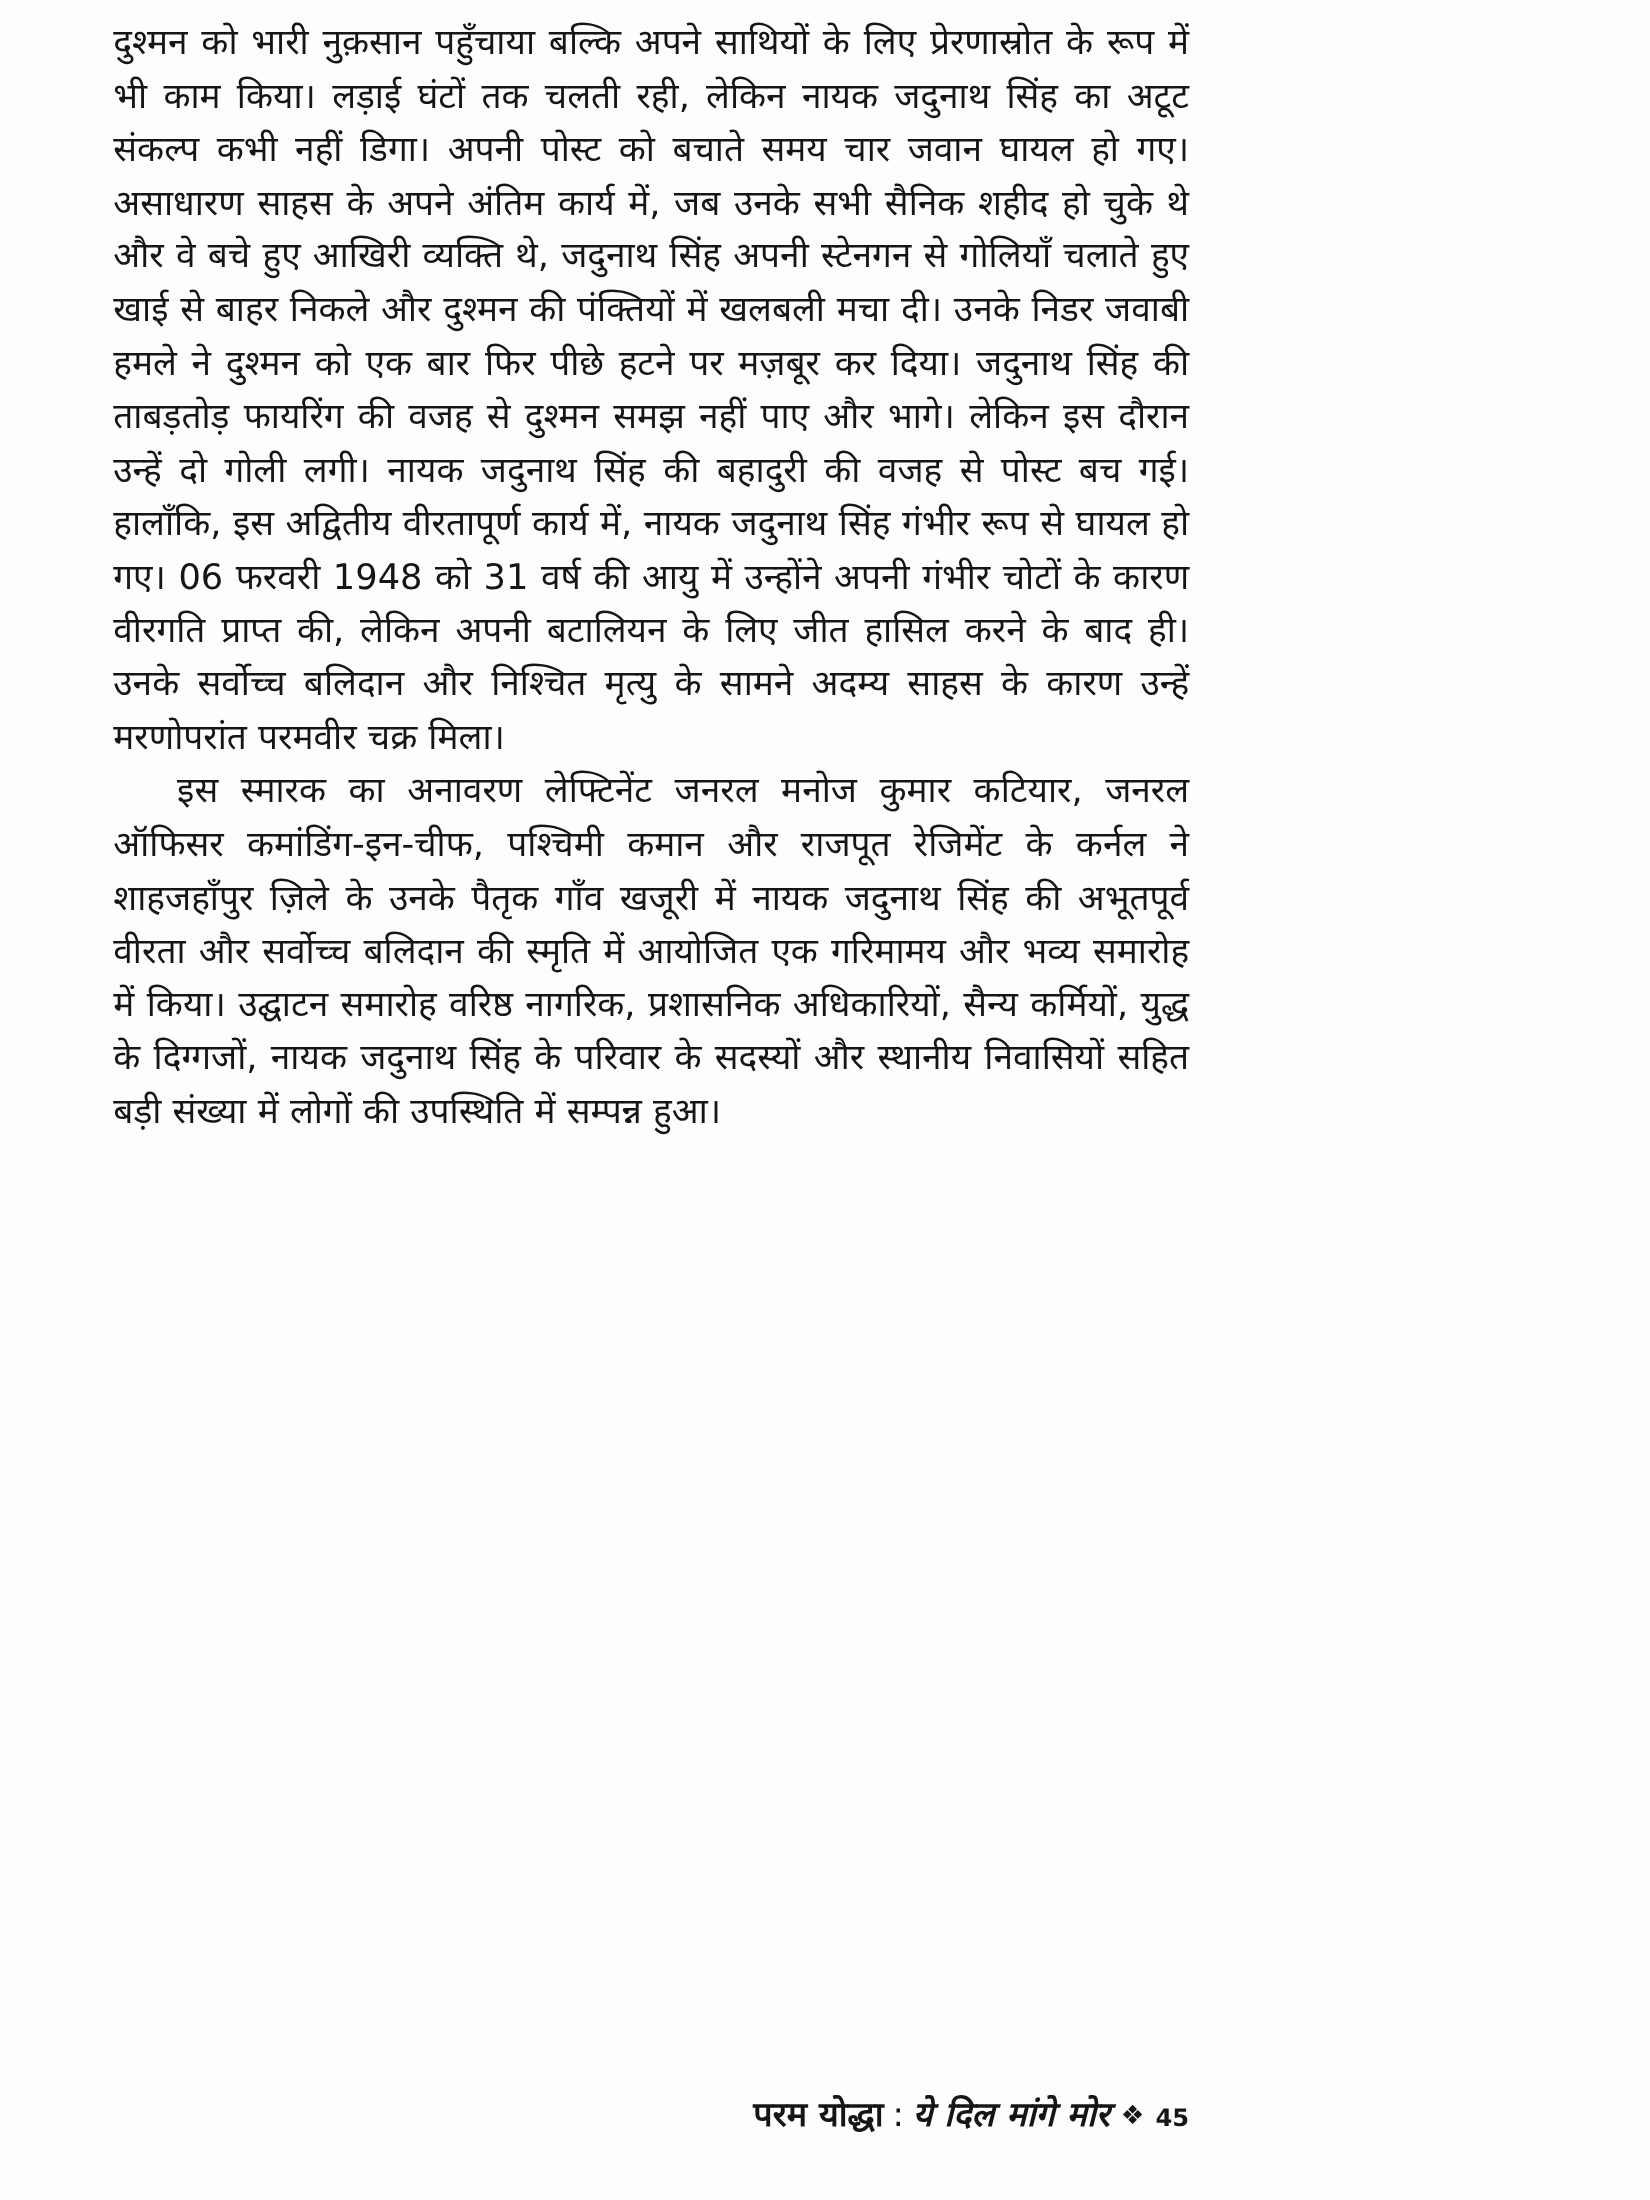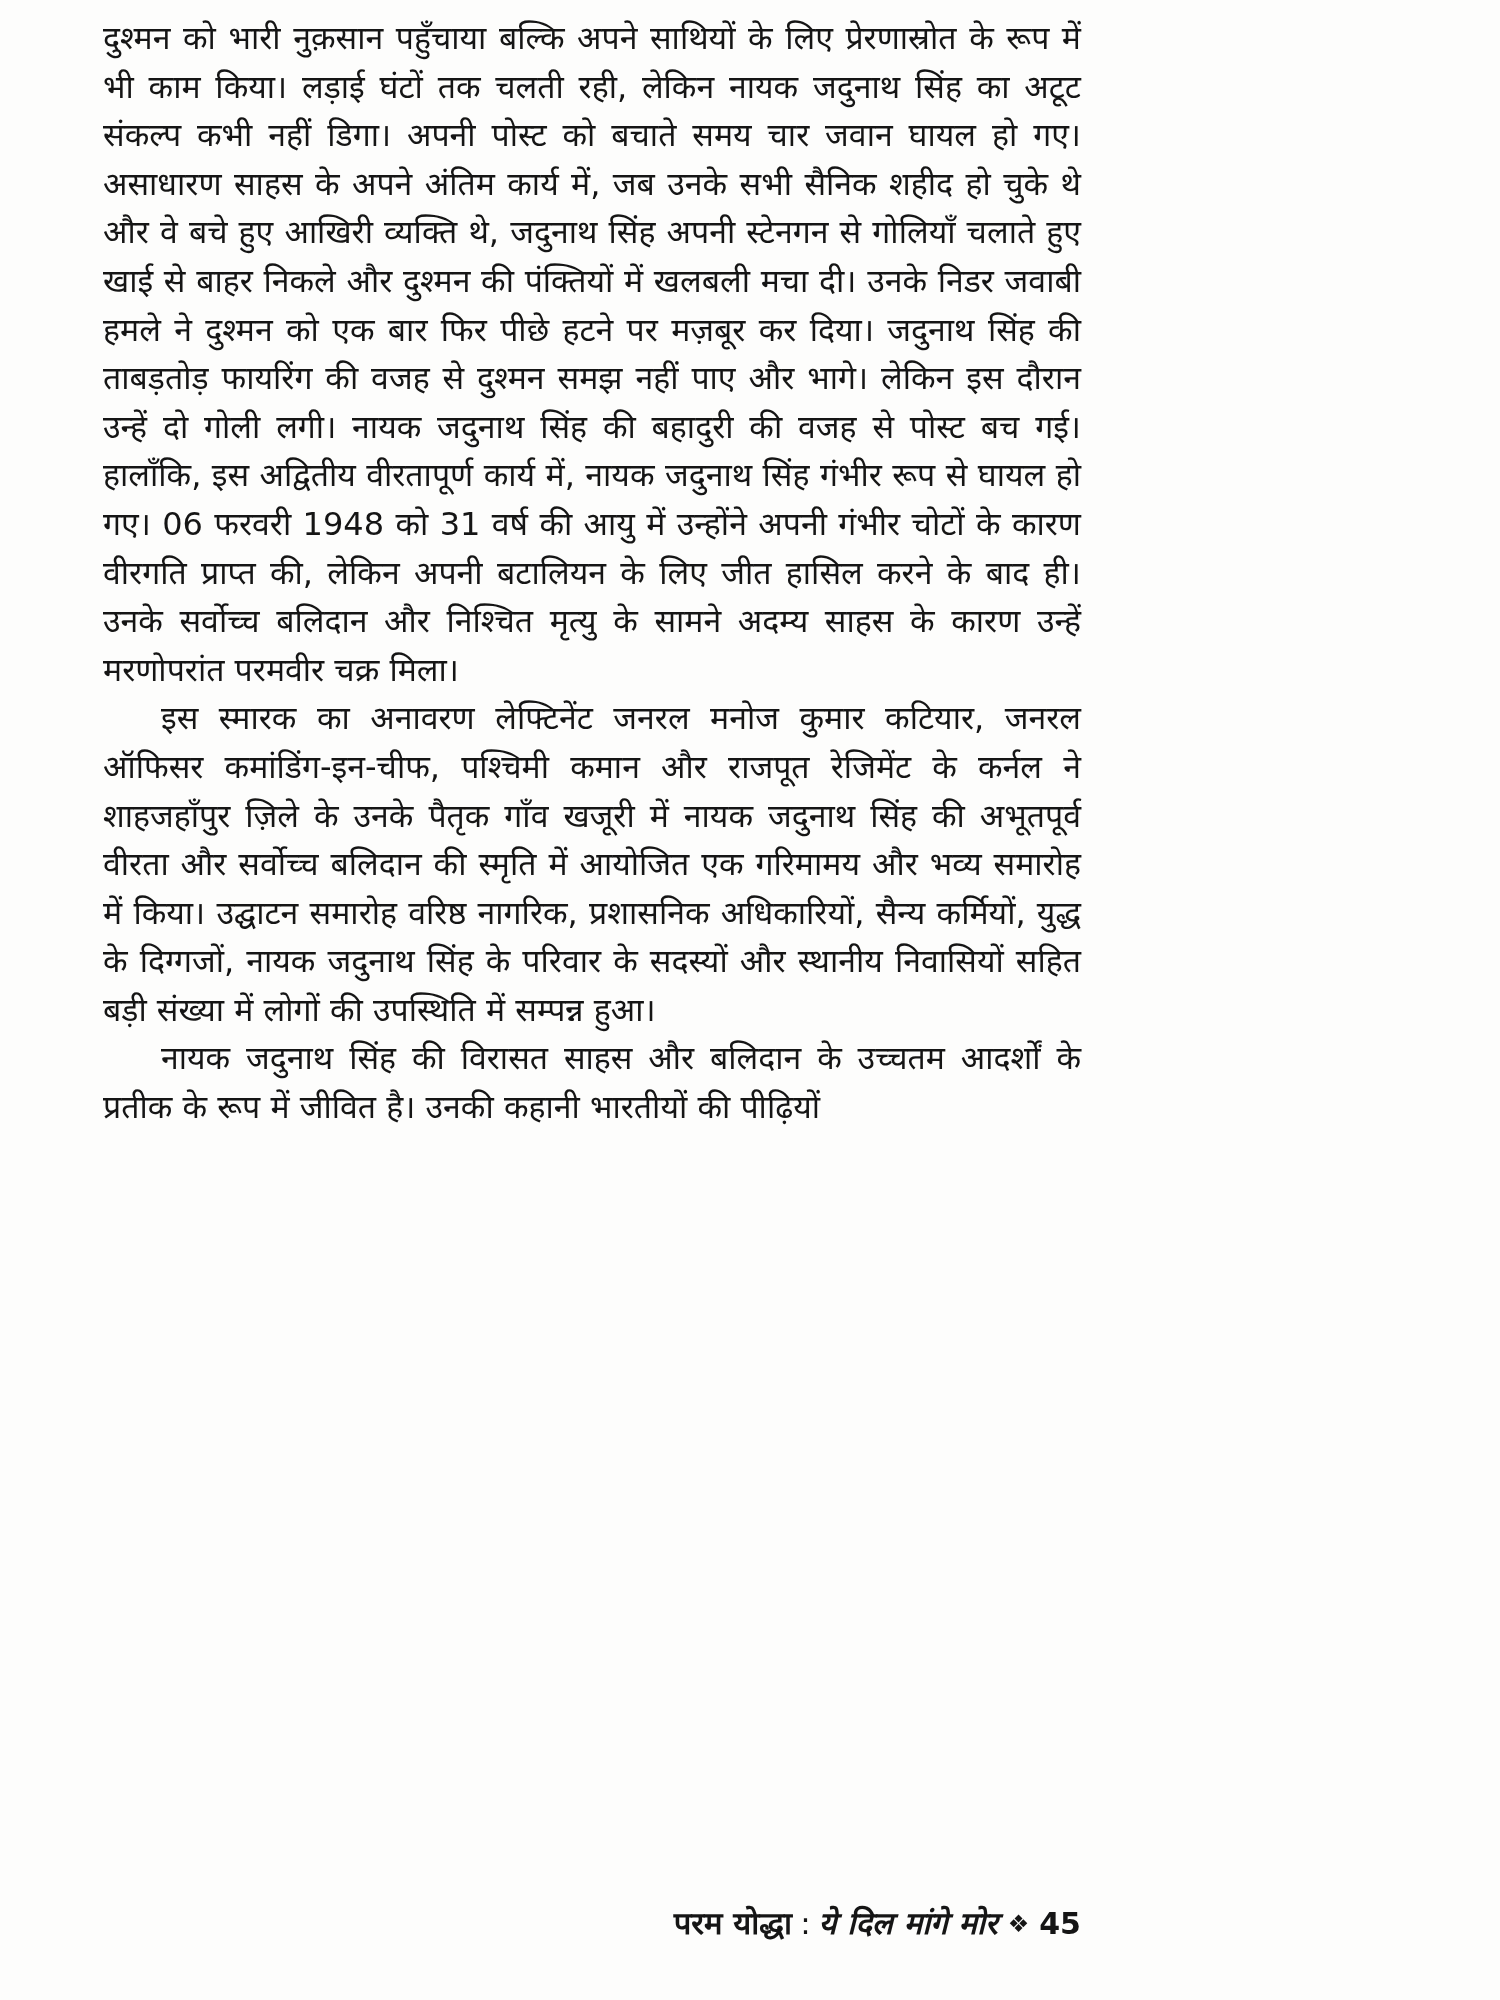--- a/index.html
+++ b/index.html
@@ -58,31 +58,30 @@
     font-weight: 600;
     margin-top: 38px;
   }
   .footer .ornament {
     font-size: 24px;
     padding: 0 10px;
     vertical-align: 2px;
   }
   .footer .page-num {
     font-weight: bold;
-    font-size: 30px;
+    font-size: 22px;
   }
 </style>
 </head>
 <body>
 
 <div class="page">
 
   <div class="text-block">
     <p class="no-indent">दुश्मन को भारी नुक़सान पहुँचाया बल्कि अपने साथियों के लिए प्रेरणास्रोत के रूप में भी काम किया। लड़ाई घंटों तक चलती रही, लेकिन नायक जदुनाथ सिंह का अटूट संकल्प कभी नहीं डिगा। अपनी पोस्ट को बचाते समय चार जवान घायल हो गए। असाधारण साहस के अपने अंतिम कार्य में, जब उनके सभी सैनिक शहीद हो चुके थे और वे बचे हुए आखिरी व्यक्ति थे, जदुनाथ सिंह अपनी स्टेनगन से गोलियाँ चलाते हुए खाई से बाहर निकले और दुश्मन की पंक्तियों में खलबली मचा दी। उनके निडर जवाबी हमले ने दुश्मन को एक बार फिर पीछे हटने पर मज़बूर कर दिया। जदुनाथ सिंह की ताबड़तोड़ फायरिंग की वजह से दुश्मन समझ नहीं पाए और भागे। लेकिन इस दौरान उन्हें दो गोली लगी। नायक जदुनाथ सिंह की बहादुरी की वजह से पोस्ट बच गई। हालाँकि, इस अद्वितीय वीरतापूर्ण कार्य में, नायक जदुनाथ सिंह गंभीर रूप से घायल हो गए। 06 फरवरी 1948 को 31 वर्ष की आयु में उन्होंने अपनी गंभीर चोटों के कारण वीरगति प्राप्त की, लेकिन अपनी बटालियन के लिए जीत हासिल करने के बाद ही। उनके सर्वोच्च बलिदान और निश्चित मृत्यु के सामने अदम्य साहस के कारण उन्हें मरणोपरांत परमवीर चक्र मिला।</p>
     <p>इस स्मारक का अनावरण लेफ्टिनेंट जनरल मनोज कुमार कटियार, जनरल ऑफिसर कमांडिंग-इन-चीफ, पश्चिमी कमान और राजपूत रेजिमेंट के कर्नल ने शाहजहाँपुर ज़िले के उनके पैतृक गाँव खजूरी में नायक जदुनाथ सिंह की अभूतपूर्व वीरता और सर्वोच्च बलिदान की स्मृति में आयोजित एक गरिमामय और भव्य समारोह में किया। उद्घाटन समारोह वरिष्ठ नागरिक, प्रशासनिक अधिकारियों, सैन्य कर्मियों, युद्ध के दिग्गजों, नायक जदुनाथ सिंह के परिवार के सदस्यों और स्थानीय निवासियों सहित बड़ी संख्या में लोगों की उपस्थिति में सम्पन्न हुआ।</p>
-    <p>नायक जदुनाथ सिंह की विरासत साहस और बलिदान के उच्चतम आदर्शों के प्रतीक के रूप में जीवित है। उनकी कहानी भारतीयों की पीढ़ियों</p>
   </div>
 
   <div class="footer">
     <span class="book-title">परम योद्धा</span><span class="sep">:</span><span class="chapter-title">ये दिल मांगे मोर</span><span class="ornament">❖</span><span class="page-num">45</span>
   </div>
 
 </div>
 
 </body></html>

